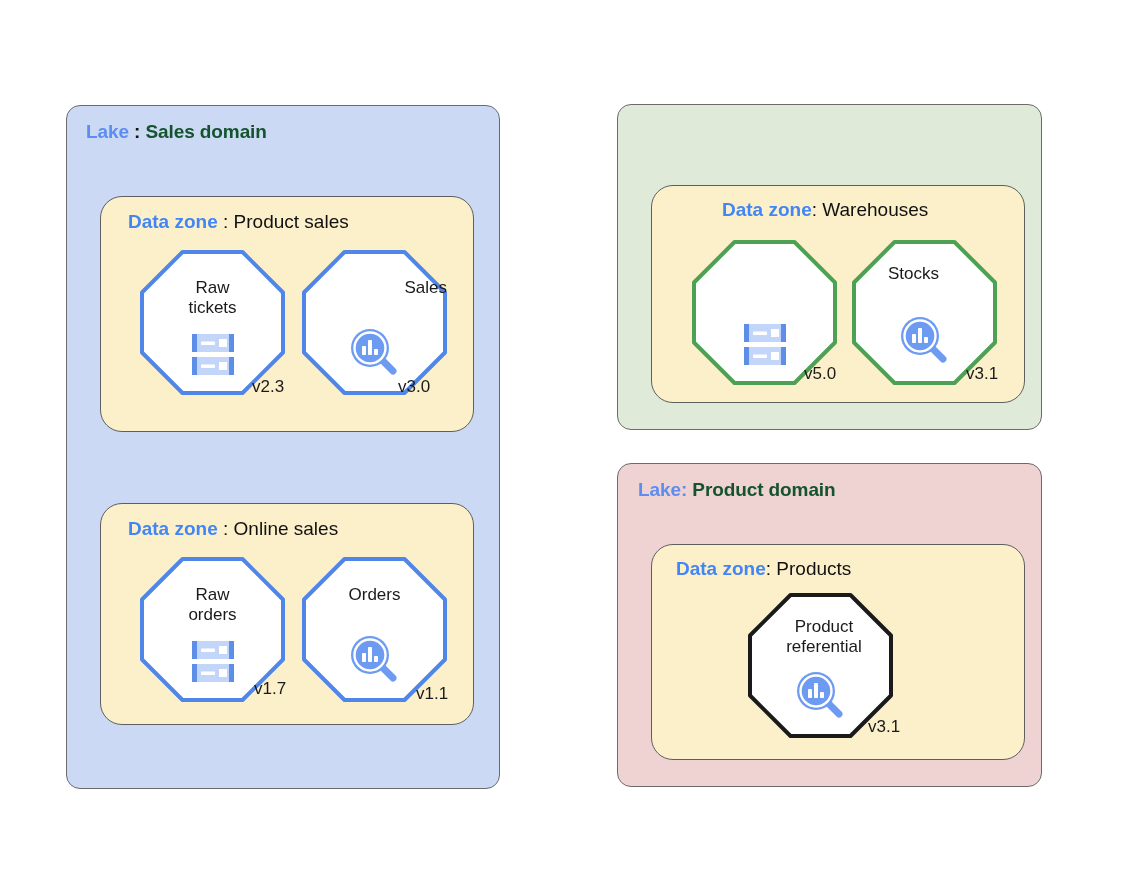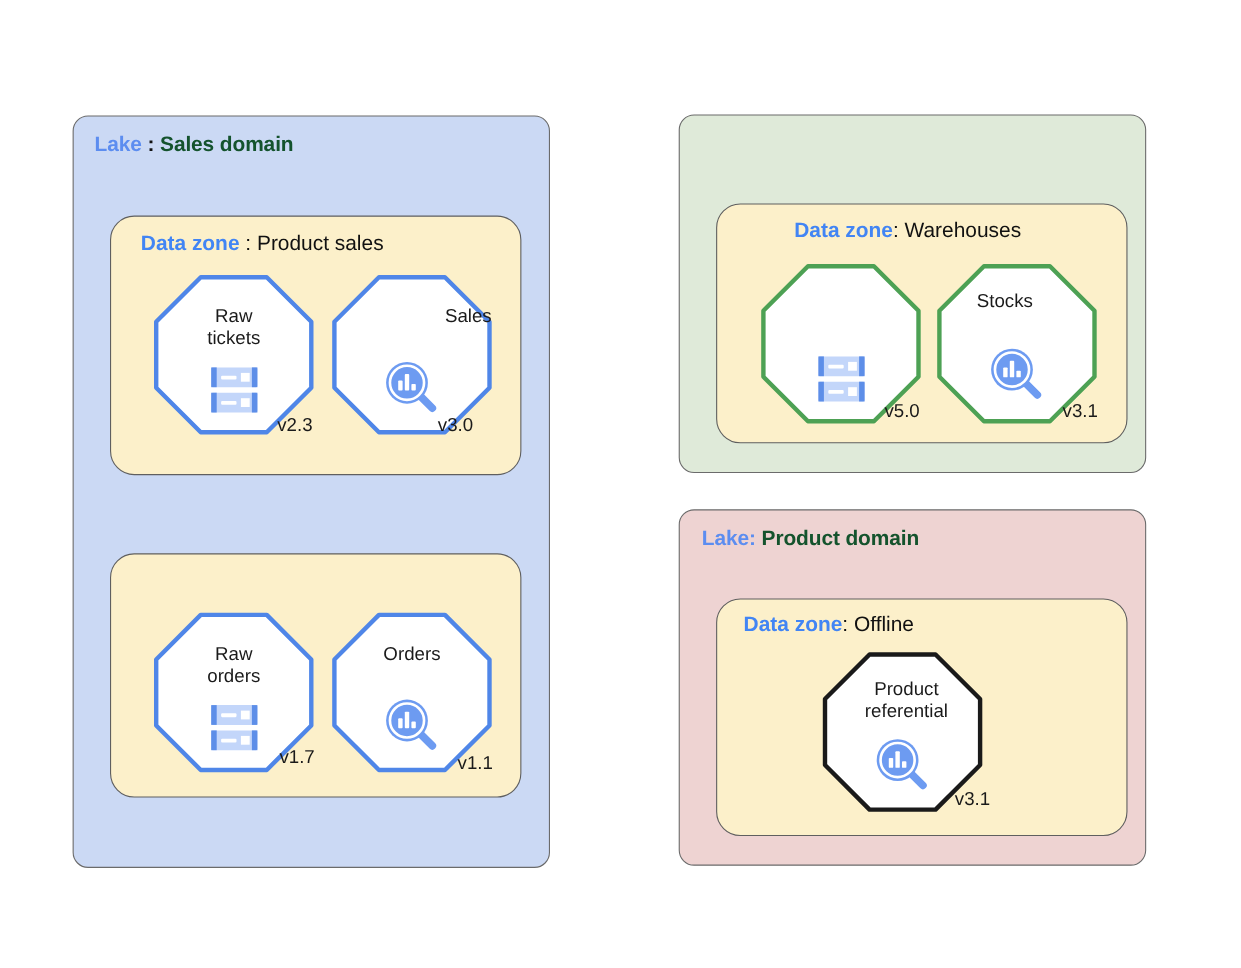--- a/index.html
+++ b/index.html
@@ -146,20 +146,23 @@
           <rect x="14" y="20" width="4" height="9" rx="0.8" fill="#ffffff"></rect>
           <rect x="20" y="14" width="4" height="15" rx="0.8" fill="#ffffff"></rect>
           <rect x="26" y="23" width="4" height="6" rx="0.8" fill="#ffffff"></rect>
         </g>
       </svg>
     </div>
     <div class="asset-version" style="left:96px; top:127px;">v3.0</div>
   </div>
 
   <div class="zone" style="left:100px; top:503px; width:374px; height:222px;"></div>
+  <div class="zone-title" style="left:128px; top:518px;">
+    <span class="kw">Data zone</span><span> : </span><span>Online sales</span>
+  </div>
 
   <div class="asset" style="left:140px; top:557px; width:145px; height:145px;">
     <svg width="145" height="145" viewBox="0 0 145 145">
       <polygon points="42.5,2 102.5,2 143,42.5 143,102.5 102.5,143 42.5,143 2,102.5 2,42.5" fill="#ffffff" stroke="#4f86e8" stroke-width="4" stroke-linejoin="round"></polygon>
     </svg>
     <div class="asset-label" style="top:28px;">Raw
 orders</div>
     <div class="asset-icon" style="left:48px; top:82px;">
       <svg width="50" height="46" viewBox="0 0 50 46">
         <g>
@@ -249,21 +252,21 @@
     <div class="asset-version" style="left:114px; top:124px;">v3.1</div>
   </div>
 
   <div class="lake" style="left:617px; top:463px; width:425px; height:324px; background:#eed3d2;"></div>
   <div class="lake-title" style="left:638px; top:479px;">
     <span class="kw">Lake</span><span class="sep-blue">: </span><span class="nm">Product domain</span>
   </div>
 
   <div class="zone" style="left:651px; top:544px; width:374px; height:216px;"></div>
   <div class="zone-title" style="left:676px; top:558px;">
-    <span class="kw">Data zone</span><span>: </span><span>Offline</span>
+    <span class="kw">Data zone</span><span>: </span><span>Products</span>
   </div>
 
   <div class="asset" style="left:748px; top:593px; width:152px; height:145px;">
     <svg width="145" height="145" viewBox="0 0 145 145">
       <polygon points="42.5,2 102.5,2 143,42.5 143,102.5 102.5,143 42.5,143 2,102.5 2,42.5" fill="#ffffff" stroke="#1a1a1a" stroke-width="4" stroke-linejoin="round"></polygon>
     </svg>
     <div class="asset-label" style="top:24px;">Product
 referential</div>
     <div class="asset-icon" style="left:46px; top:76px;">
       <svg width="54" height="54" viewBox="0 0 54 54">

